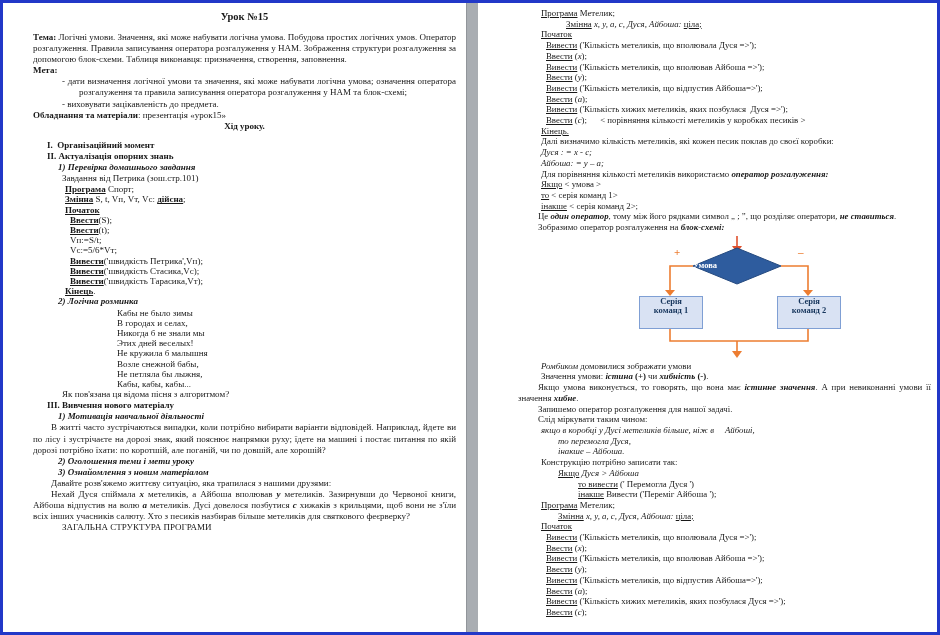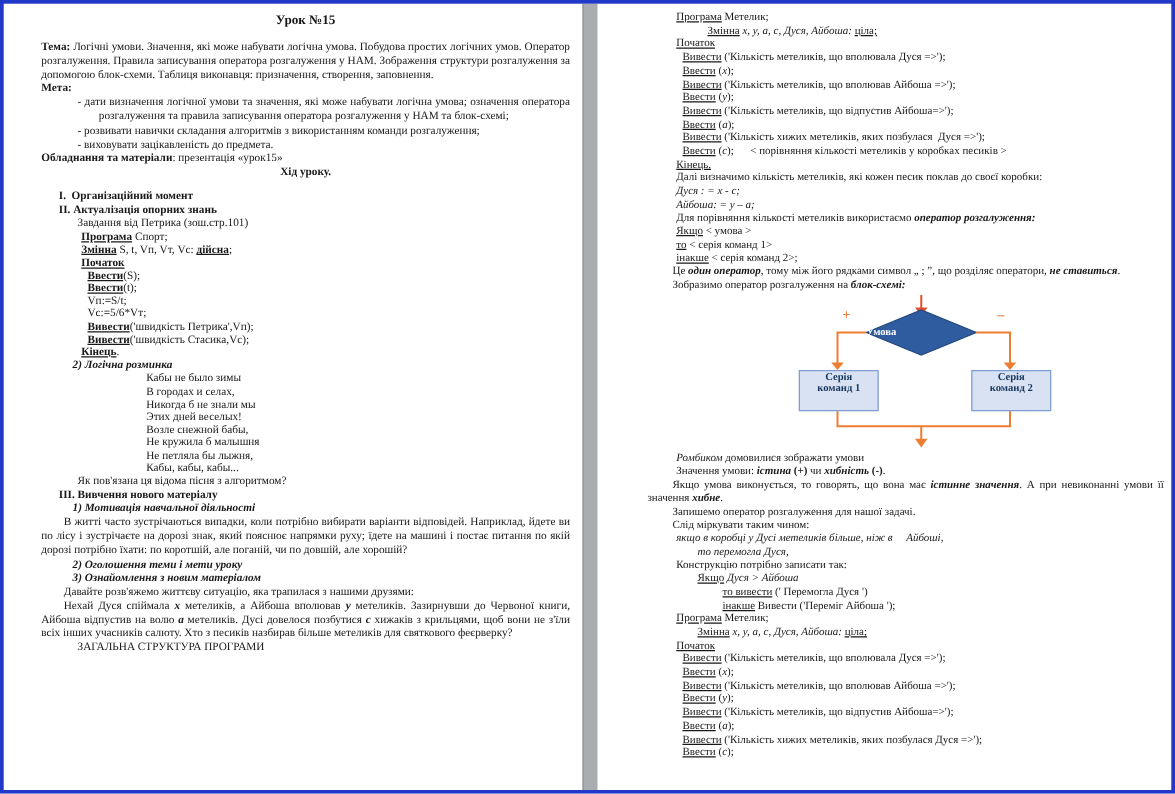--- a/index.html
+++ b/index.html
@@ -59,45 +59,46 @@
 
 <div class="frame">
 
   <div class="page page-left">
     <div>
         <div class="ln title"><span>Урок №15</span></div>
         <div class="ln sp">&nbsp;</div>
         <div class="ln jt"><span class="b">Тема: </span><span>Логічні умови. Значення, які може набувати логічна умова. Побудова простих логічних умов. Оператор розгалуження. Правила записування оператора розгалуження у НАМ. Зображення структури розгалуження за допомогою блок-схеми. Таблиця виконавця: призначення, створення, заповнення.</span></div>
         <div class="ln"><span class="b">Мета:</span></div>
         <div class="ln dash jt"><span>-  дати визначення логічної умови та значення, які може набувати логічна умова; означення оператора розгалуження та правила записування оператора розгалуження у НАМ та блок-схемі;</span></div>
-        <div class="ln dash jt"><span>-  розвивати навички складання алгоритмів з використанням команди розгалуження;</span></div>
         <div class="ln dash"><span>-  виховувати зацікавленість до предмета.</span></div>
         <div class="ln"><span class="b">Обладнання та матеріали</span><span>: презентація «урок15»</span></div>
         <div class="ln center"><span class="b">Хід уроку.</span></div>
         <div class="ln sp">&nbsp;</div>
         <div class="ln h"><span class="b">I.&nbsp;&nbsp;Організаційний момент</span></div>
         <div class="ln h"><span class="b">II. Актуалізація опорних знань</span></div>
+        <div class="ln sub"><span class="bi">1) Перевірка домашнього завдання</span></div>
         <div class="ln ask"><span>Завдання від Петрика (зош.стр.101)</span></div>
         <div class="ln code tight"><span class="ub">Програма</span><span> Спорт;</span></div>
         <div class="ln code tight"><span class="ub">Змінна</span><span> S, t, Vп, Vт, Vс: </span><span class="ub">дійсна</span><span>;</span></div>
         <div class="ln code tight"><span class="ub">Початок</span></div>
         <div class="ln codein tight"><span class="ub">Ввести</span><span>(S);</span></div>
         <div class="ln codein tight"><span class="ub">Ввести</span><span>(t);</span></div>
         <div class="ln codein tight"><span>Vп:=S/t;</span></div>
         <div class="ln codein tight"><span>Vс:=5/6*Vт;</span></div>
         <div class="ln codein tight"><span class="ub">Вивести</span><span>('швидкість Петрика',Vп);</span></div>
         <div class="ln codein tight"><span class="ub">Вивести</span><span>('швидкість Стасика,Vс);</span></div>
+        <div class="ln codein tight"><span class="ub">Вивести</span><span>('швидкість Тарасика,Vт);</span></div>
         <div class="ln code tight"><span class="ub">Кінець</span><span>.</span></div>
         <div class="ln sub"><span class="bi">2) Логічна розминка</span></div>
         <div class="ln poem tight"><span>Кабы не было зимы</span></div>
         <div class="ln poem tight"><span>В городах и селах,</span></div>
         <div class="ln poem tight"><span>Никогда б не знали мы</span></div>
         <div class="ln poem tight"><span>Этих дней веселых!</span></div>
+        <div class="ln poem tight"><span>Не кружила б малышня</span></div>
         <div class="ln poem tight"><span>Возле снежной бабы,</span></div>
-        <div class="ln poem tight"><span>Не кружила б малышня</span></div>
         <div class="ln poem tight"><span>Не петляла бы лыжня,</span></div>
         <div class="ln poem tight"><span>Кабы, кабы, кабы...</span></div>
         <div class="ln ask"><span>Як пов'язана ця відома пісня з алгоритмом?</span></div>
         <div class="ln h"><span class="b">III. Вивчення нового матеріалу</span></div>
         <div class="ln sub"><span class="bi">1) Мотивація навчальної діяльності</span></div>
         <div class="ln jt ti"><span>В житті часто зустрічаються випадки, коли потрібно вибирати варіанти відповідей. Наприклад, йдете ви по лісу і зустрічаєте на дорозі знак, який пояснює напрямки руху; їдете на машині і постає питання по якій дорозі потрібно їхати: по коротшій, але поганій, чи по довшій, але хорошій?</span></div>
         <div class="ln sub"><span class="bi">2) Оголошення теми і мети уроку</span></div>
         <div class="ln sub"><span class="bi">3) Ознайомлення з новим матеріалом</span></div>
         <div class="ln ti"><span>Давайте розв'яжемо життєву ситуацію, яка трапилася з нашими друзями:</span></div>
         <div class="ln jt ti"><span>Нехай Дуся спіймала </span><span class="bi">x</span><span> метеликів, а Айбоша вполював </span><span class="bi">y</span><span> метеликів. Зазирнувши до Червоної книги, Айбоша відпустив на волю </span><span class="bi">a</span><span> метеликів. Дусі довелося позбутися </span><span class="bi">c</span><span> хижаків з крильцями, щоб вони не з'їли всіх інших учасників салюту. Хто з песиків назбирав більше метеликів для святкового феєрверку?</span></div>
@@ -162,20 +163,21 @@
     </div>
 
     <div>
         <div class="ln rl"><span class="i">Ромбиком</span><span> домовилися зображати умови</span></div>
         <div class="ln rl"><span>Значення умови: </span><span class="bi">істина</span><span class="b"> (+)</span><span> чи </span><span class="bi">хибність</span><span class="b"> (-)</span><span>.</span></div>
         <div class="ln jt rti"><span>Якщо умова виконується, то говорять, що вона має </span><span class="bi">істинне значення</span><span>. А при невиконанні умови її значення </span><span class="bi">хибне</span><span>.</span></div>
         <div class="ln rti"><span>Запишемо оператор розгалуження для нашої задачі.</span></div>
         <div class="ln rti"><span>Слід міркувати таким чином:</span></div>
         <div class="ln rl pre"><span class="i">якщо в коробці у Дусі метеликів більше, ніж в     Айбоші,</span></div>
         <div class="ln ra"><span class="i">то перемогла Дуся,</span></div>
+        <div class="ln ra"><span class="i">інакше – Айбоша.</span></div>
         <div class="ln rl"><span>Конструкцію потрібно записати так:</span></div>
         <div class="ln ra"><span class="u">Якщо</span><span class="i"> Дуся &gt; Айбоша</span></div>
         <div class="ln rb"><span class="u">то вивести</span><span> (' Перемогла Дуся ')</span></div>
         <div class="ln rb"><span class="u">інакше</span><span> Вивести ('Переміг Айбоша ');</span></div>
         <div class="ln rl"><span class="u">Програма</span><span> Метелик;</span></div>
         <div class="ln ra"><span class="u">Змінна</span><span class="i"> x, y, a, c, Дуся, Айбоша: </span><span class="u">ціла;</span></div>
         <div class="ln rl"><span class="u">Початок</span></div>
         <div class="ln rin"><span class="u">Вивести</span><span> ('Кількість метеликів, що вполювала Дуся =&gt;');</span></div>
         <div class="ln rin"><span class="u">Ввести</span><span> (</span><span class="i">x</span><span>);</span></div>
         <div class="ln rin"><span class="u">Вивести</span><span> ('Кількість метеликів, що вполював Айбоша =&gt;');</span></div>

